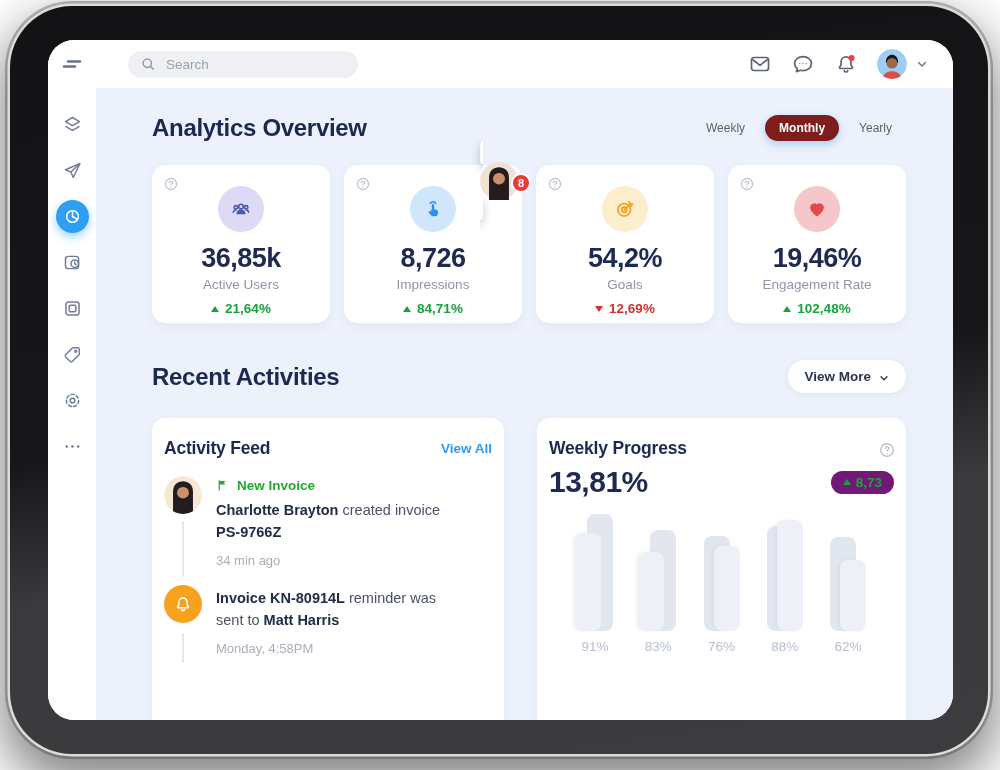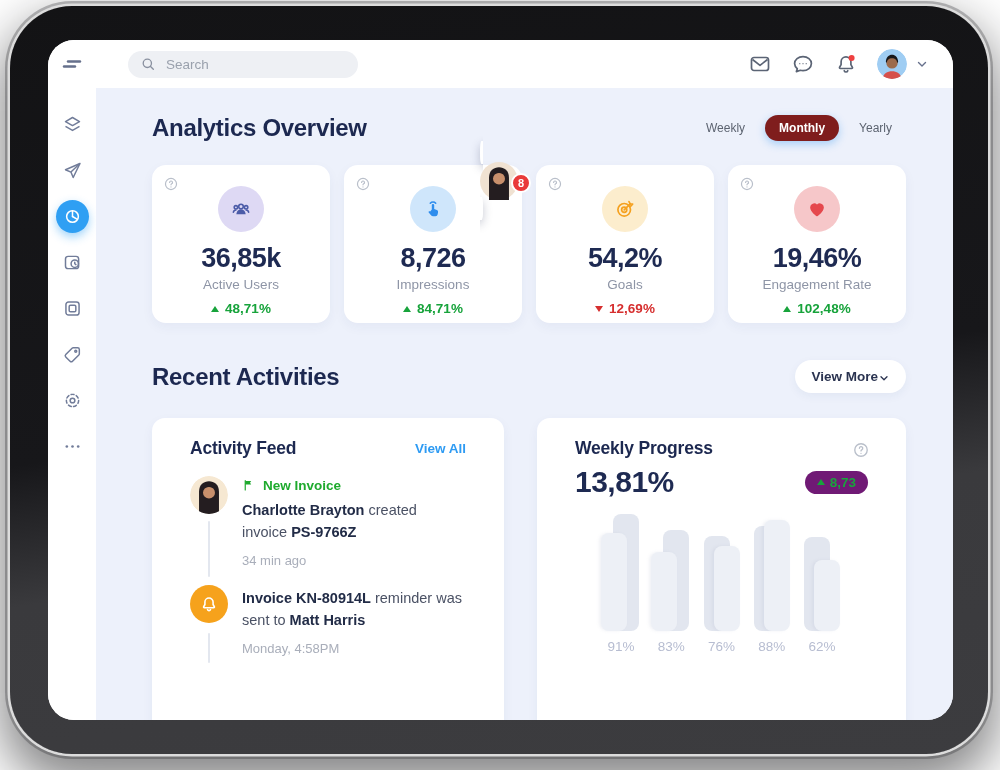--- a/index.html
+++ b/index.html
@@ -68,25 +68,25 @@
   .collab{position:absolute;left:384px;top:56px;width:44px;height:44px;z-index:5;}
   .collab .ring{width:44px;height:44px;border-radius:50%;overflow:hidden;border:3px solid #fff;
                 box-sizing:border-box;box-shadow:0 4px 10px rgba(30,40,80,.25);}
   .collab-badge{position:absolute;right:-7px;bottom:-5px;min-width:20px;height:20px;border-radius:50%;
                 background:#e93a3a;border:2px solid #fff;color:#fff;font-size:11px;font-weight:700;
                 display:flex;align-items:center;justify-content:center;box-sizing:border-box;}
 
   
   .recent-row{margin-top:37px;display:flex;align-items:center;justify-content:space-between;}
   .view-more{background:#fff;border-radius:18px;padding:9px 16px;font-size:13.5px;font-weight:700;
-             color:#2a3350;display:flex;align-items:flex-end;cursor:pointer;
+             color:#2a3350;display:flex;align-items:flex-end;gap:7px;cursor:pointer;
              box-shadow:0 3px 10px rgba(40,60,120,.06);}
 
   .bottom{margin-top:25px;display:grid;grid-template-columns:352px 1fr;gap:33px;}
-  .panel{background:#fff;border-radius:13px;height:343px;padding:20px 38px;box-sizing:border-box;
+  .panel{background:#fff;border-radius:13px;height:343px;padding:20px 12px;box-sizing:border-box;
          box-shadow:0 4px 12px rgba(40,60,120,.05);position:relative;}
   .panel-title{font-size:17.5px;font-weight:700;color:#1c2850;letter-spacing:-0.2px;}
   .panel-head{display:flex;align-items:center;justify-content:space-between;}
   .view-all{font-size:13.5px;font-weight:700;color:#2e9bf3;cursor:pointer;}
 
   
   .feed-body{position:relative;margin-top:17px;}
   .tl{position:absolute;left:18px;width:2px;background:#e3e7ef;border-radius:1px;}
   .tl1{top:45px;height:56px;} .tl2{top:157px;height:30px;}
   .feed-item{display:flex;gap:14px;position:relative;}
@@ -270,21 +270,21 @@
               <path d="M8.3 16.4c.3-2 1.8-3.2 3.7-3.2s3.4 1.2 3.7 3.2z" fill="currentColor"></path>
               <circle cx="6.9" cy="10.3" r="1.7"></circle>
                   <circle cx="17.1" cy="10.3" r="1.7"></circle>
               <path d="M4.4 15.2c.3-1.4 1.3-2.2 2.5-2.2M19.6 15.2c-.3-1.4-1.3-2.2-2.5-2.2"></path>
             </svg>
           </span>
           <div class="stat-value">36,85k</div>
           <div class="stat-label">Active Users</div>
           <div class="stat-delta up">
             <span class="tri tri-up"></span>
-            <span>48,71%</span>
+            <span>21,64%</span>
           </div>
         </div>
 
         <div class="stat-card">
           <span class="help">
             <svg width="16" height="16" viewBox="0 0 24 24" fill="none" stroke="currentColor" stroke-width="1.8" stroke-linecap="round">
               <circle cx="12" cy="12" r="8.3"></circle>
                   <path d="M9.9 9.7a2.2 2.2 0 1 1 3.1 2c-.7.35-1 .8-1 1.5"></path>
                   <circle cx="12" cy="16.4" r=".9" fill="currentColor" stroke="none"></circle>
             </svg>

